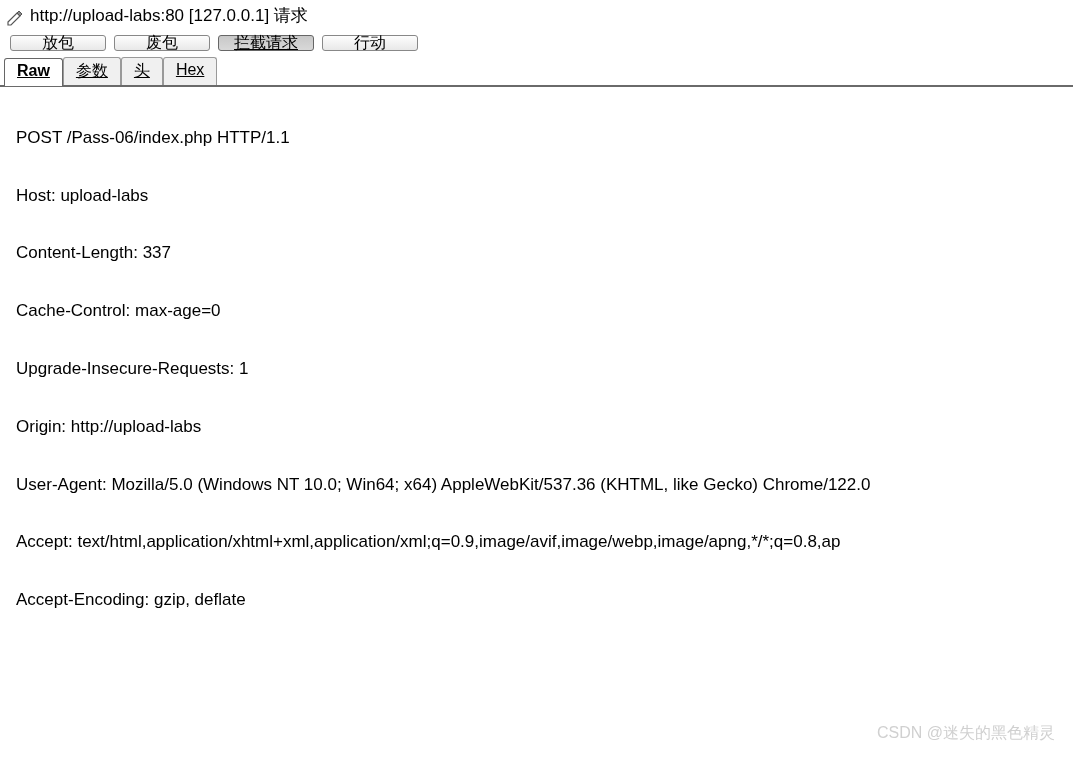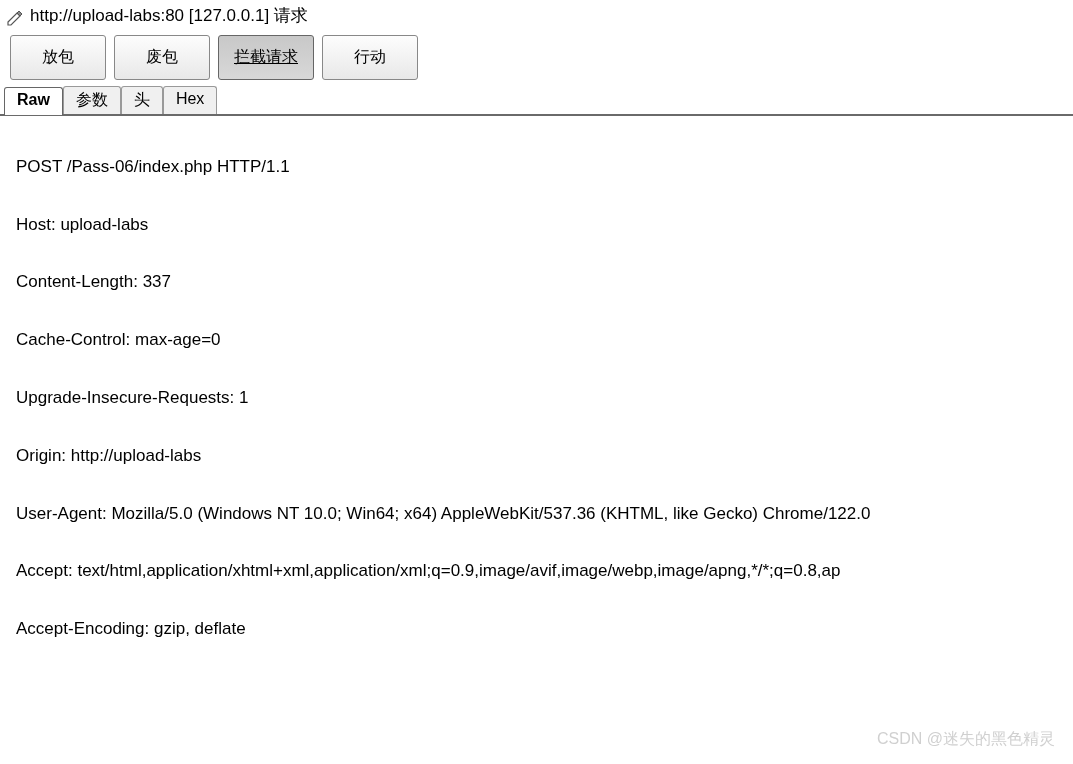--- a/index.html
+++ b/index.html
@@ -34,41 +34,42 @@
       font-size: 17px;
       color: #000;
     }
     .button-row {
       display: flex;
       gap: 8px;
       padding: 6px 10px;
     }
     .action-button {
       min-width: 96px;
-      height: 45px;
+      height: 16px;
       background: linear-gradient(to bottom, #fdfdfd, #e8e8e8);
       border: 1px solid #888;
       border-radius: 3px;
       font-size: 16px;
       font-family: "Microsoft YaHei", "Segoe UI", sans-serif;
       cursor: pointer;
       display: flex;
       align-items: center;
       justify-content: center;
       padding: 0 14px;
     }
     .action-button.pressed {
       background: linear-gradient(to bottom, #c8c8c8, #d8d8d8);
       border-color: #666;
       text-decoration: underline;
     }
     .tab-row {
       display: flex;
       padding: 0 4px;
       border-bottom: 2px solid #6a6a6a;
+      text-decoration: underline;
     }
     .tab {
       padding: 3px 12px;
       border: 1px solid #999;
       border-bottom: none;
       background: #f0f0f0;
       font-size: 16px;
       cursor: pointer;
       margin-right: 0px;
       border-top-left-radius: 3px;
@@ -89,21 +90,21 @@
       line-height: 1.7;
       white-space: pre;
       overflow: hidden;
     }
     .content-line {
       padding-left: 16px;
       white-space: pre;
     }
     .watermark {
       position: absolute;
-      bottom: 14px;
+      bottom: 20px;
       right: 18px;
       color: #d0d0d0;
       font-size: 16px;
       font-family: "Microsoft YaHei", sans-serif;
       pointer-events: none;
     }
   </style>
 </head>
 <body>
 

